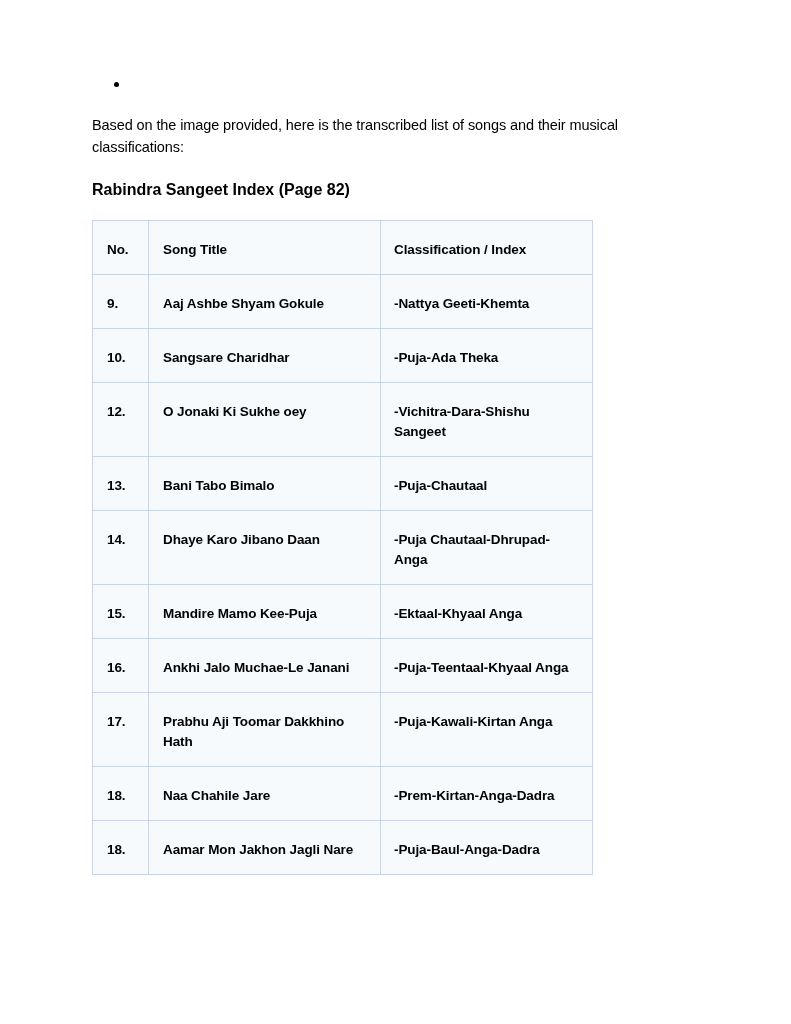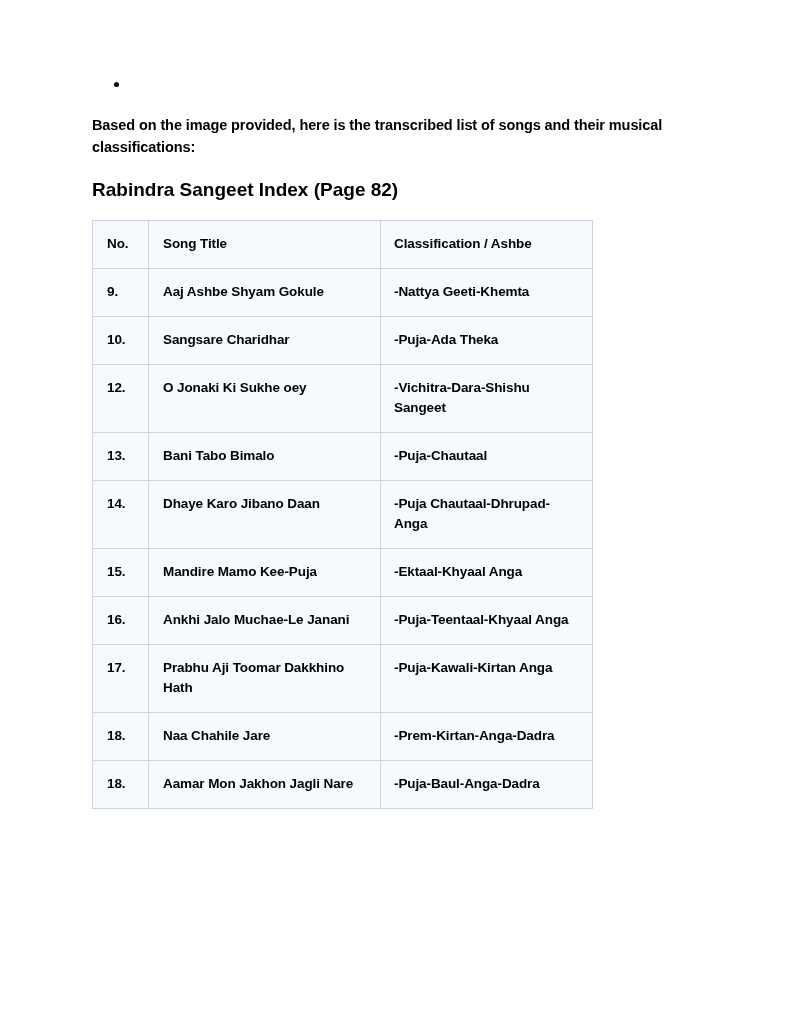--- a/index.html
+++ b/index.html
@@ -38,43 +38,43 @@
     position: absolute;
     left: 0;
     top: 4px;
     width: 5px;
     height: 5px;
     border-radius: 50%;
     background: #000;
   }
   .intro {
     font-size: 14.5px;
-    font-weight: bold;
+    font-weight: normal;
     line-height: 22px;
     letter-spacing: -0.1px;
     margin: 0 0 22px 0;
     max-width: 585px;
   }
   .subtitle {
-    font-size: 19px;
+    font-size: 16px;
     font-weight: bold;
     line-height: 20px;
     margin: 0 0 20px 0;
   }
   table.index-table {
     border-collapse: collapse;
     width: 500px;
     table-layout: fixed;
   }
   table.index-table td,
   table.index-table th {
     border: 1px solid #c9d4e4;
     background: #f7fafd;
     vertical-align: top;
-    padding: 13px 11px 14px 11px;
+    padding: 19px 11px 14px 11px;
     font-size: 13.5px;
     font-weight: bold;
     line-height: 20px;
     text-align: left;
     letter-spacing: -0.1px;
   }
   table.index-table col.c-no { width: 56px; }
   table.index-table col.c-title { width: 232px; }
   table.index-table col.c-class { width: 212px; }
   .cell-no { padding-left: 14px !important; }
@@ -98,21 +98,21 @@
   <table class="index-table">
     <colgroup>
       <col class="c-no">
       <col class="c-title">
       <col class="c-class">
     </colgroup>
     <thead>
       <tr>
         <td class="cell-no">No.</td>
         <td class="cell-title">Song Title</td>
-        <td class="cell-class">Classification / Ashbe</td>
+        <td class="cell-class">Classification / Index</td>
       </tr>
     </thead>
     <tbody>
       <tr>
         <td class="cell-no">9.</td>
         <td class="cell-title">Aaj Ashbe Shyam Gokule</td>
         <td class="cell-class">-Nattya Geeti-Khemta</td>
       </tr>
       <tr>
         <td class="cell-no">10.</td>

